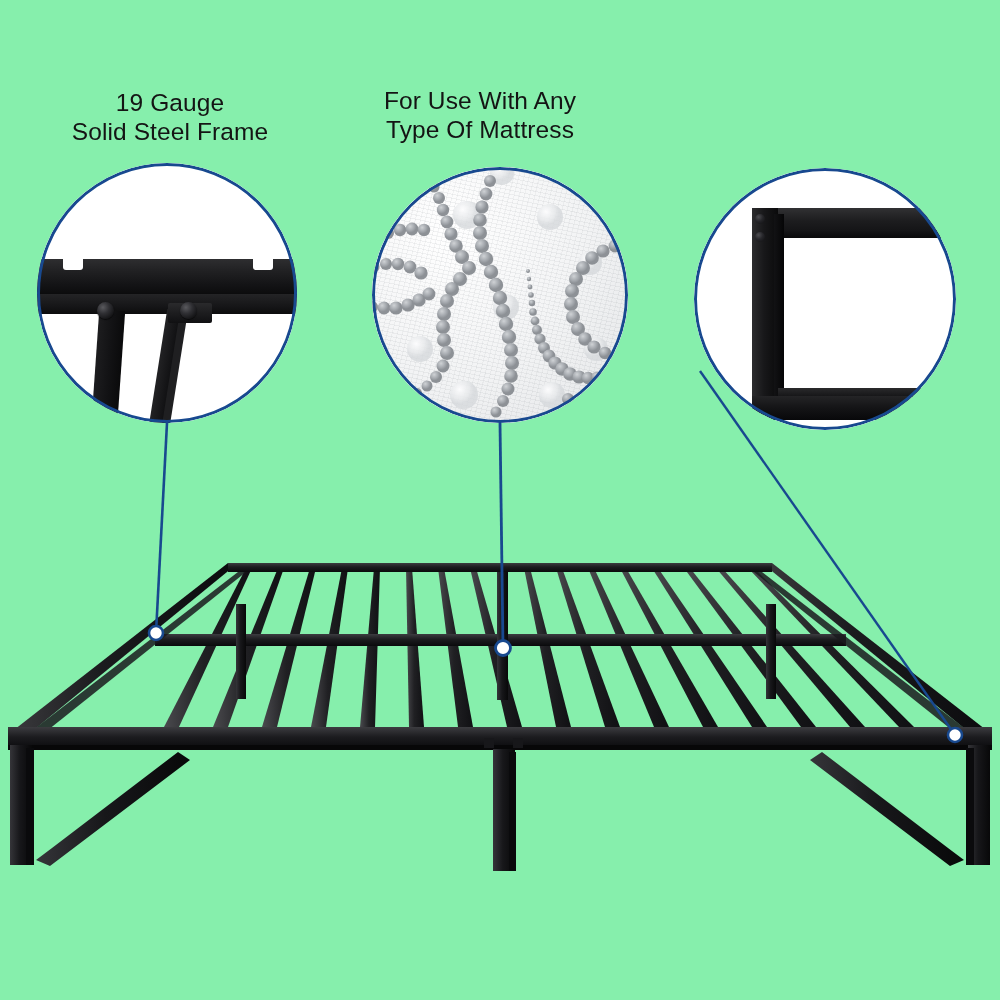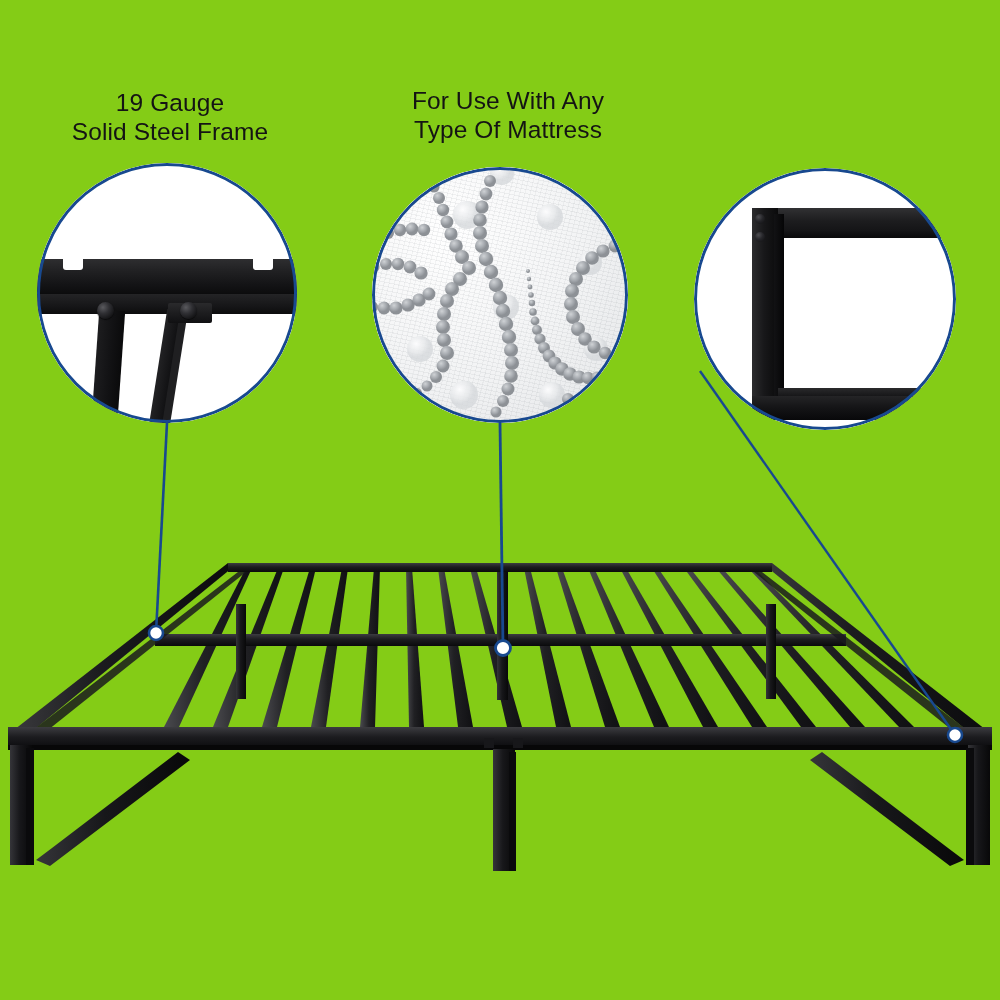--- a/index.html
+++ b/index.html
@@ -11,37 +11,37 @@
     width: 1000px;
     height: 1000px;
     font-family: "Liberation Sans", sans-serif;
     overflow: hidden;
     position: relative;
   }
   #stage {
     position: relative;
     width: 1000px;
     height: 1000px;
-    background: #84cc16;
+    background: #86efac;
   }
 
   
   .feature-caption {
     position: absolute;
     text-align: center;
     color: #141414;
     font-size: 24.5px;
     line-height: 29px;
     font-weight: 400;
     letter-spacing: 0.1px;
     white-space: pre-line;
     font-family: "Liberation Sans", sans-serif;
   }
   #caption-0 { left: 40px;  top: 88px;  width: 260px; }
-  #caption-1 { left: 378px; top: 86px;  width: 260px; text-align: center; }
+  #caption-1 { left: 350px; top: 86px;  width: 260px; text-align: center; }
   #caption-2 { left: 690px; top: 80px;  width: 280px; }
 
   
   .callout-circle {
     position: absolute;
     border-radius: 50%;
     overflow: hidden;
     box-sizing: border-box;
     background: #ffffff;
   }

